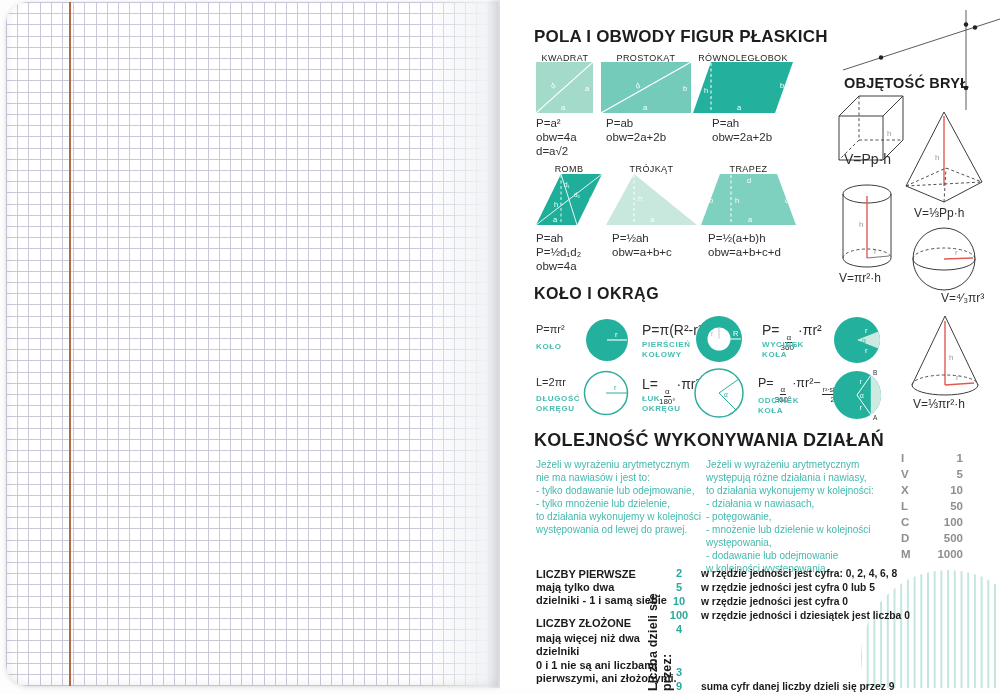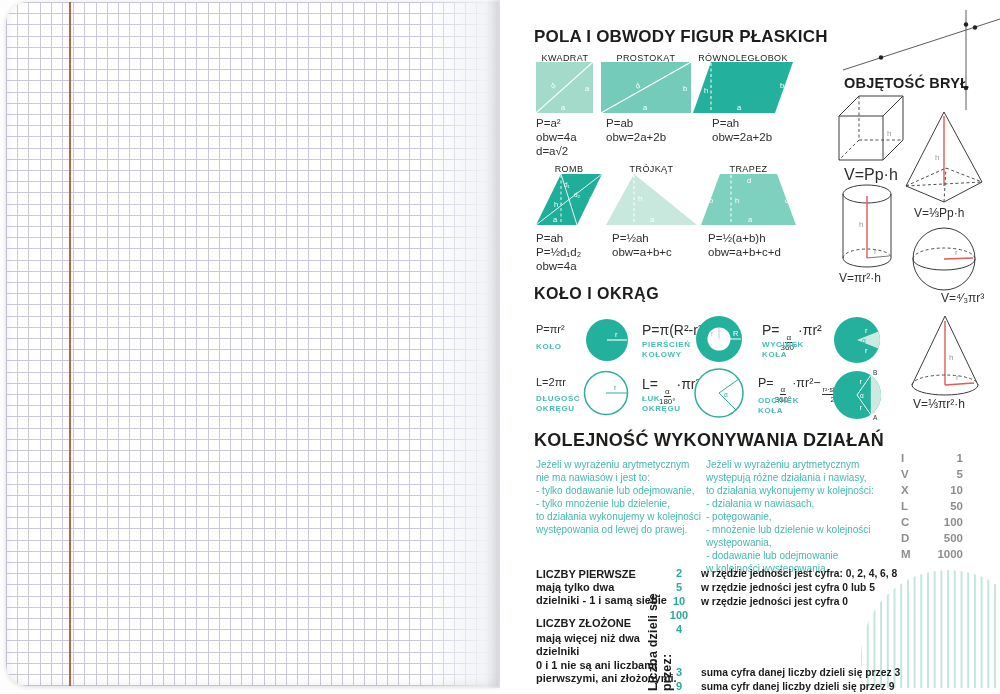--- a/index.html
+++ b/index.html
@@ -180,21 +180,21 @@
 
   <div class="abs h1" style="left:344px;top:75px;font-size:14.5px">OBJĘTOŚĆ BRYŁ</div>
 
   <svg class="abs" style="left:337px;top:94px" width="68" height="68" viewBox="0 0 68 68">
     <polyline class="wire" points="2,22 46,22 46,66 2,66 2,22 22,2 66,2 66,46 46,66"></polyline>
     <line class="wire" x1="46" y1="22" x2="66" y2="2"></line>
     <polyline class="wired" points="22,2 22,46 2,66"></polyline>
     <line class="wired" x1="22" y1="46" x2="66" y2="46"></line>
     <text class="sl" x="50" y="42">h</text>
   </svg>
-  <div class="abs formula" style="left:344px;top:168px;font-size:16px">V=Pp·h</div>
+  <div class="abs formula" style="left:344px;top:152px;font-size:14px">V=Pp·h</div>
 
   <svg class="abs" style="left:400px;top:110px" width="88" height="96" viewBox="0 0 88 96">
     <line class="redl" x1="44" y1="6" x2="44" y2="76"></line>
     <polyline class="wire" points="6,76 44,2 82,72"></polyline>
     <polyline class="wire" points="6,76 44,92 82,72"></polyline>
     <polyline class="wired" points="6,76 46,58 82,72"></polyline>
     <line class="wired" x1="6" y1="76" x2="82" y2="72"></line>
     <line class="wired" x1="44" y1="92" x2="46" y2="58"></line>
     <text class="sl" x="35" y="50">h</text>
   </svg>
@@ -380,26 +380,26 @@
   <div class="rule-row" style="top:581px;z-index:2">
       <span class="rule-num">5</span>
       <span class="rule-text">w rzędzie jedności jest cyfra 0 lub 5</span>
     </div>
   <div class="rule-row" style="top:595px;z-index:2">
       <span class="rule-num">10</span>
       <span class="rule-text">w rzędzie jedności jest cyfra 0</span>
     </div>
   <div class="rule-row" style="top:609px;z-index:2">
       <span class="rule-num">100</span>
+      <span class="rule-text">w rzędzie jedności i dziesiątek jest liczba 0</span>
     </div>
   <div class="rule-row" style="top:623px;z-index:2">
       <span class="rule-num">4</span>
     </div>
   <div class="rule-row" style="top:666px;z-index:2">
       <span class="rule-num">3</span>
-      <span class="rule-text">suma cyfra danej liczby dzieli się przez 3</span>
     </div>
   <div class="rule-row" style="top:677px;z-index:2;margin-top:3px">
       <span class="rule-num">9</span>
       <span class="rule-text">suma cyfr danej liczby dzieli się przez 9</span>
     </div>
 
 </div>
 
 </body></html>

